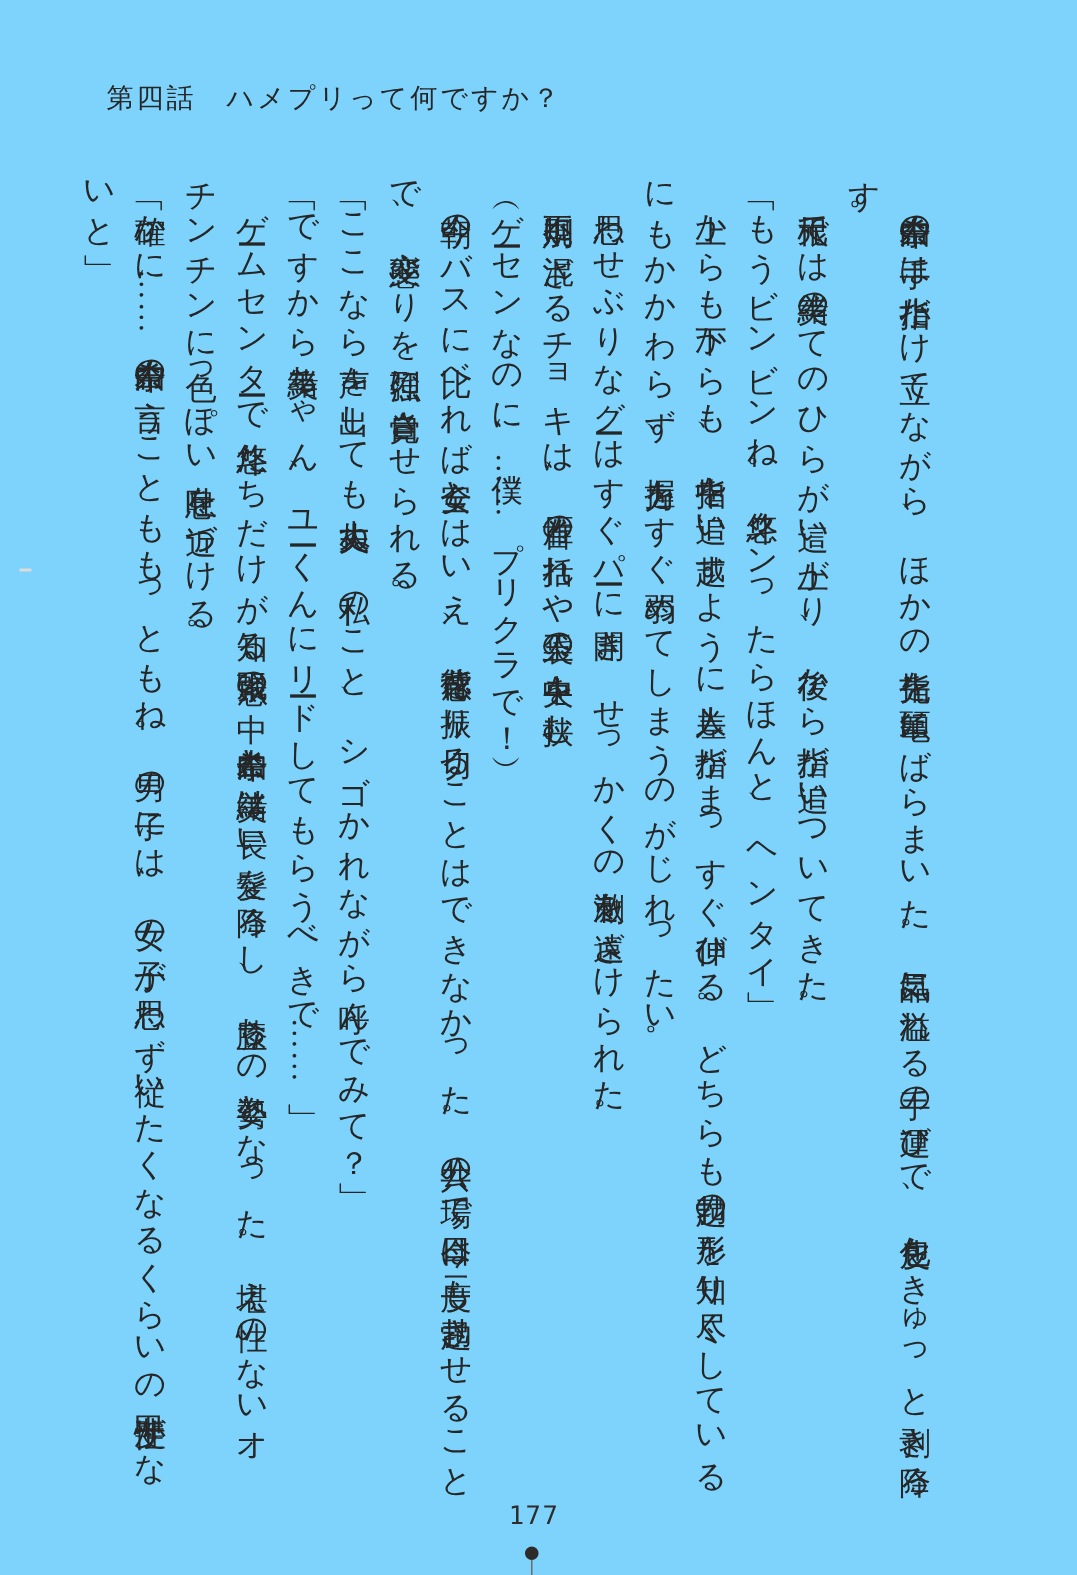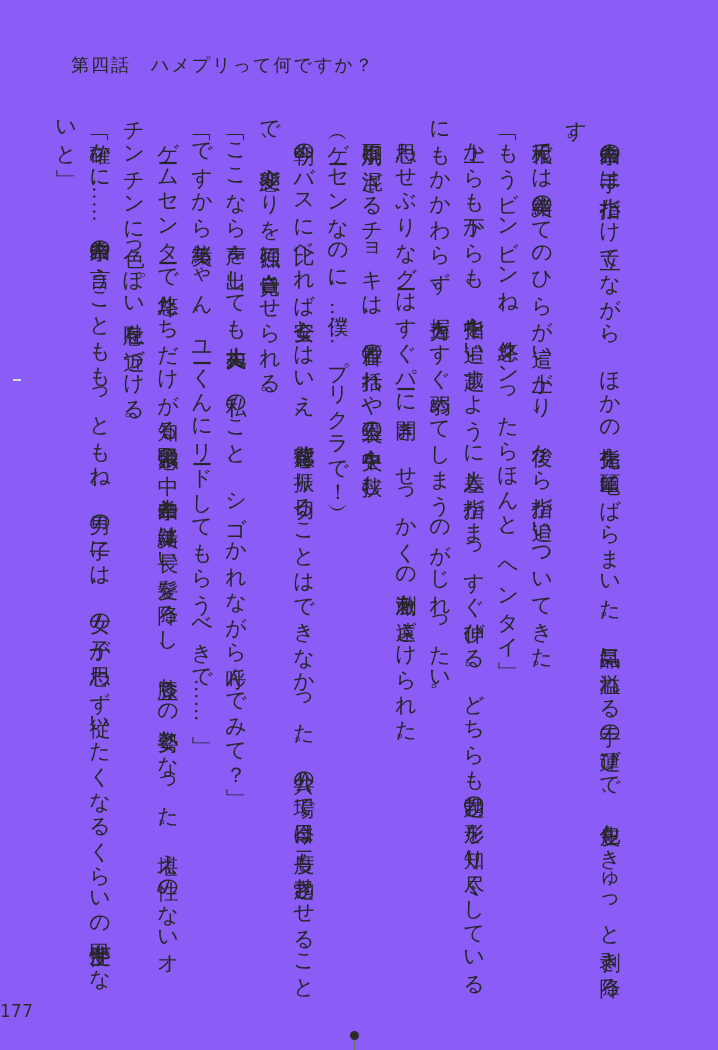--- a/index.html
+++ b/index.html
@@ -1,20 +1,20 @@
 <!DOCTYPE html>
 <html><head>
 <meta charset="utf-8">
 <style>
   html, body { margin: 0; padding: 0; }
   .page {
     position: relative;
     width: 718px;
     height: 1050px;
-    background: #8b5cf6;
+    background: #7dd3fc;
     color: #262626;
     font-family: "Liberation Serif", "DejaVu Serif", serif;
     overflow: hidden;
   }
   .chapter-header {
     position: absolute;
     top: 53px;
     left: 71px;
     font-size: 18px;
     letter-spacing: 2px;
@@ -36,21 +36,21 @@
   .body-text p {
     margin: 0;
     padding: 0;
     text-indent: 1em;
   }
   .page-number {
     position: absolute;
     top: 1001px;
     left: 0;
     width: 712px;
-    text-align: left;
+    text-align: center;
     font-family: "DejaVu Sans Mono", monospace;
     font-size: 17px;
     letter-spacing: 1px;
     color: #2e2c2a;
   }
   .page-marker {
     position: absolute;
     left: 350px;
     top: 1031px;
     width: 9px;

